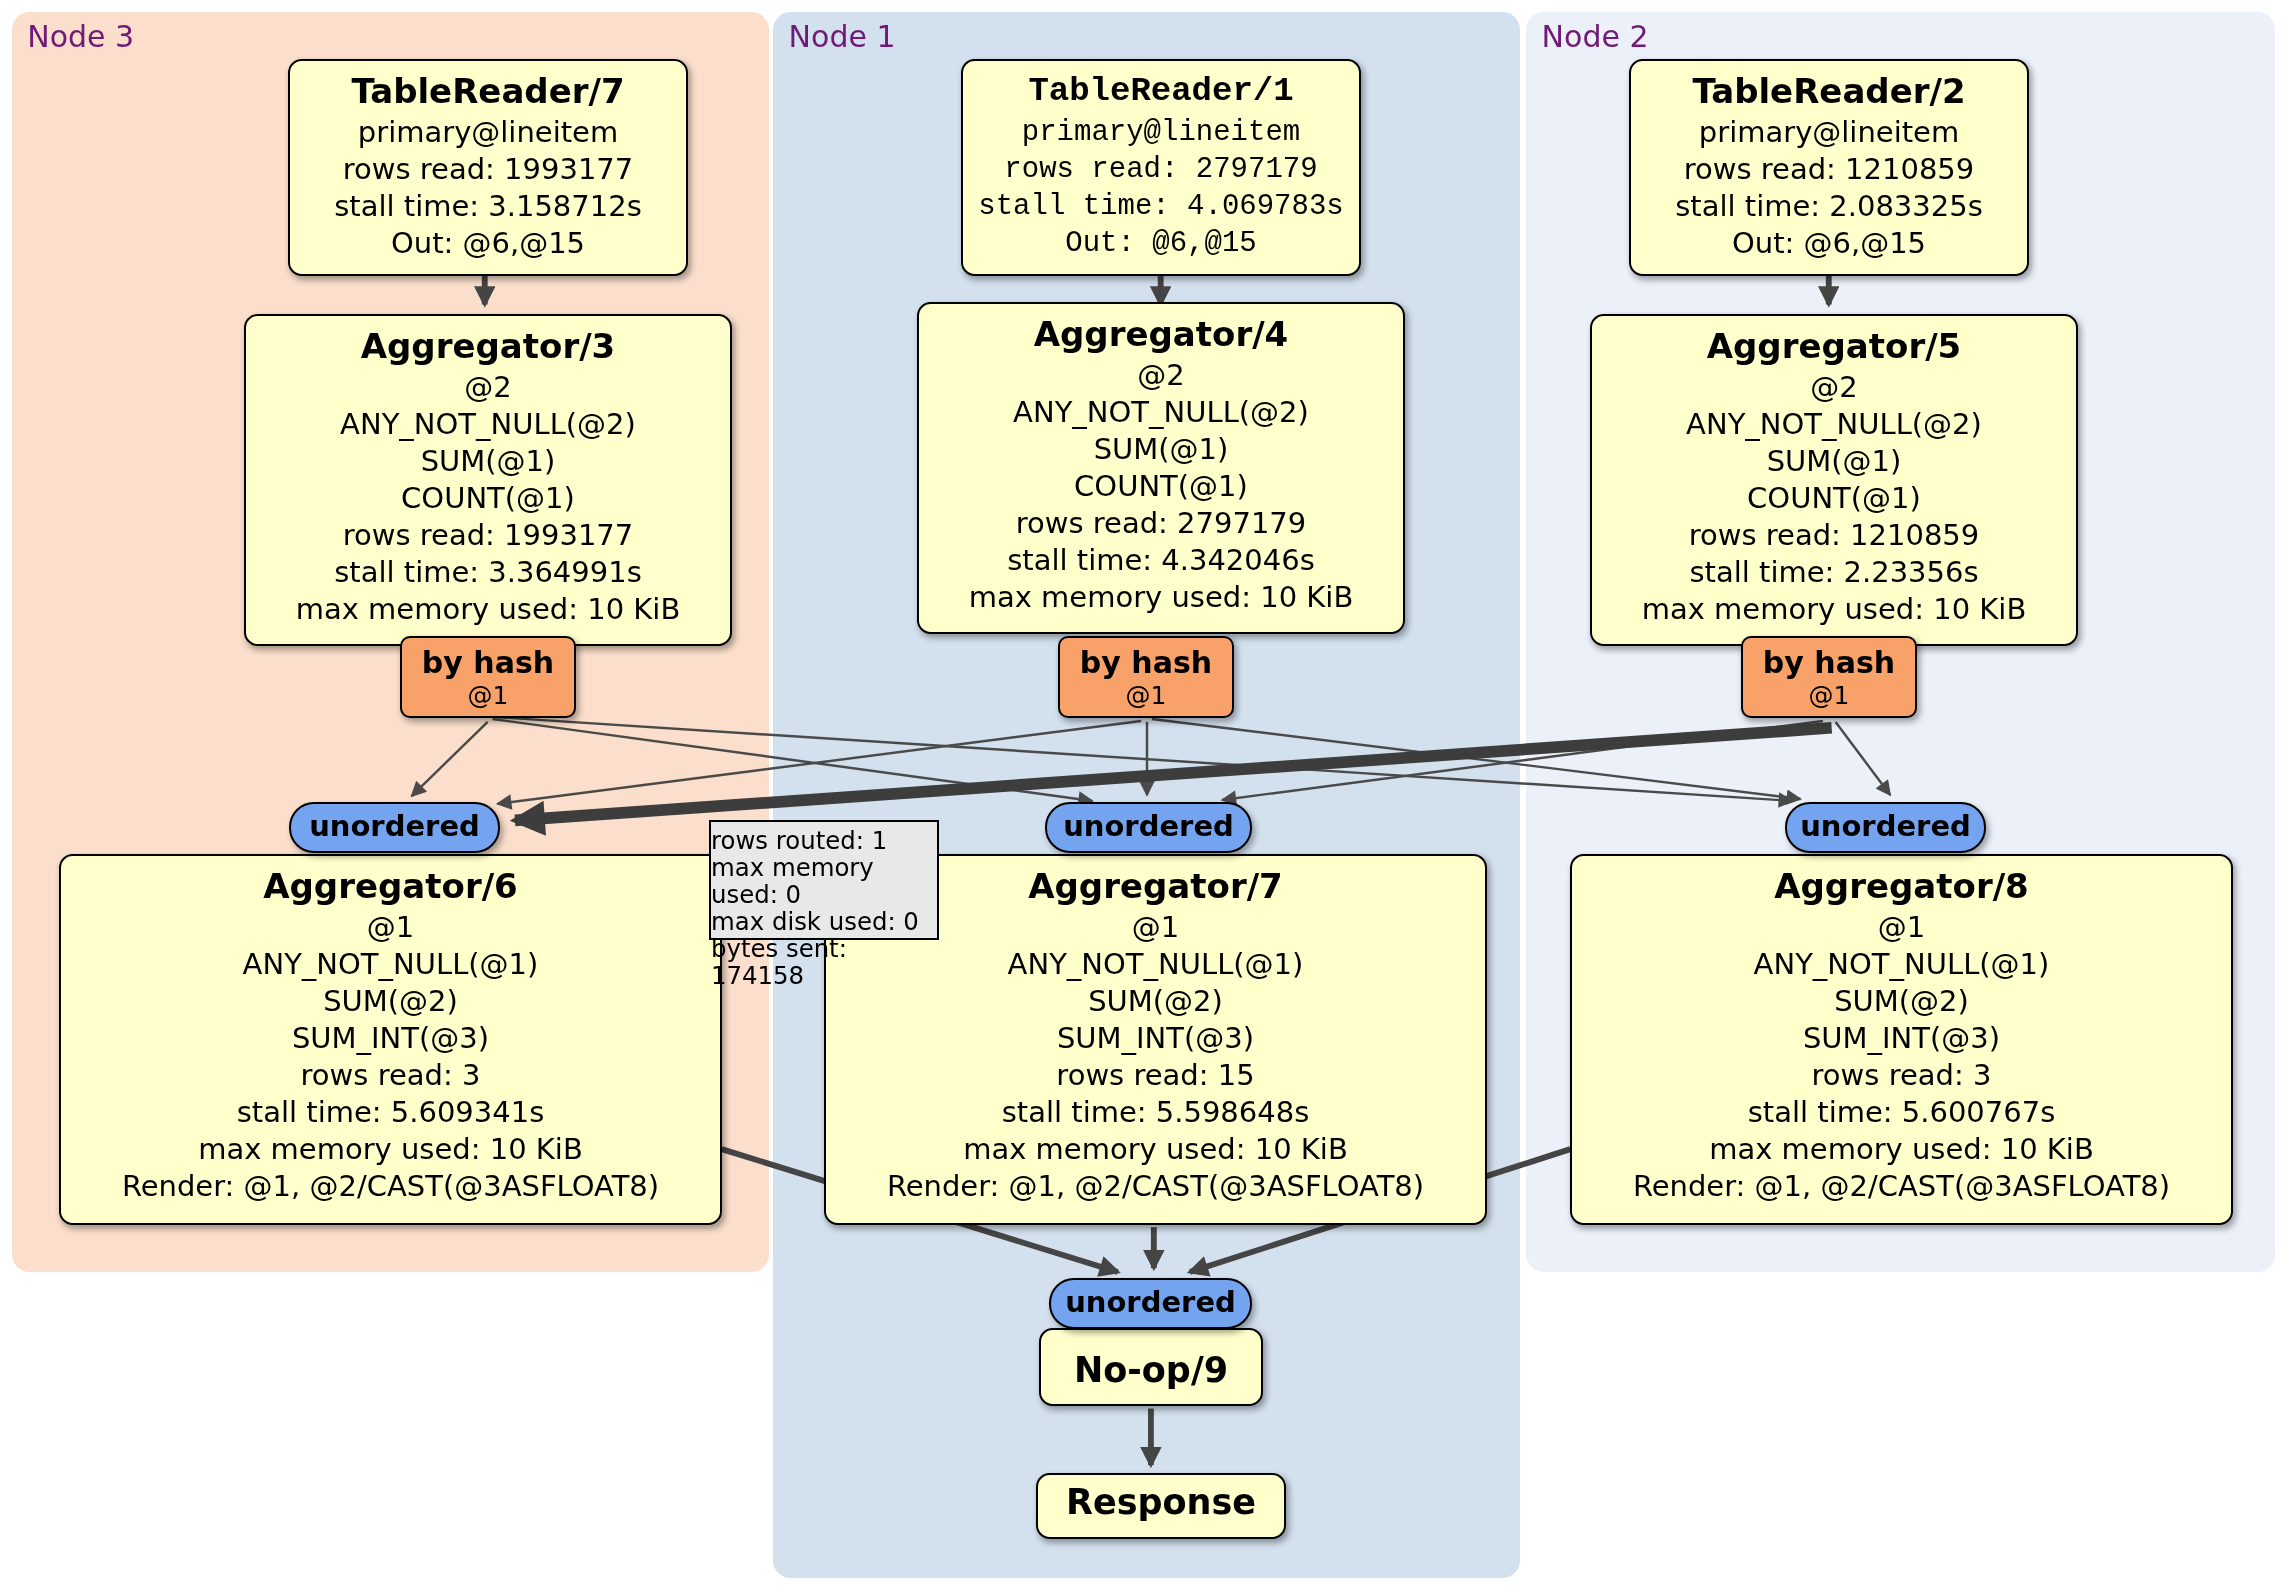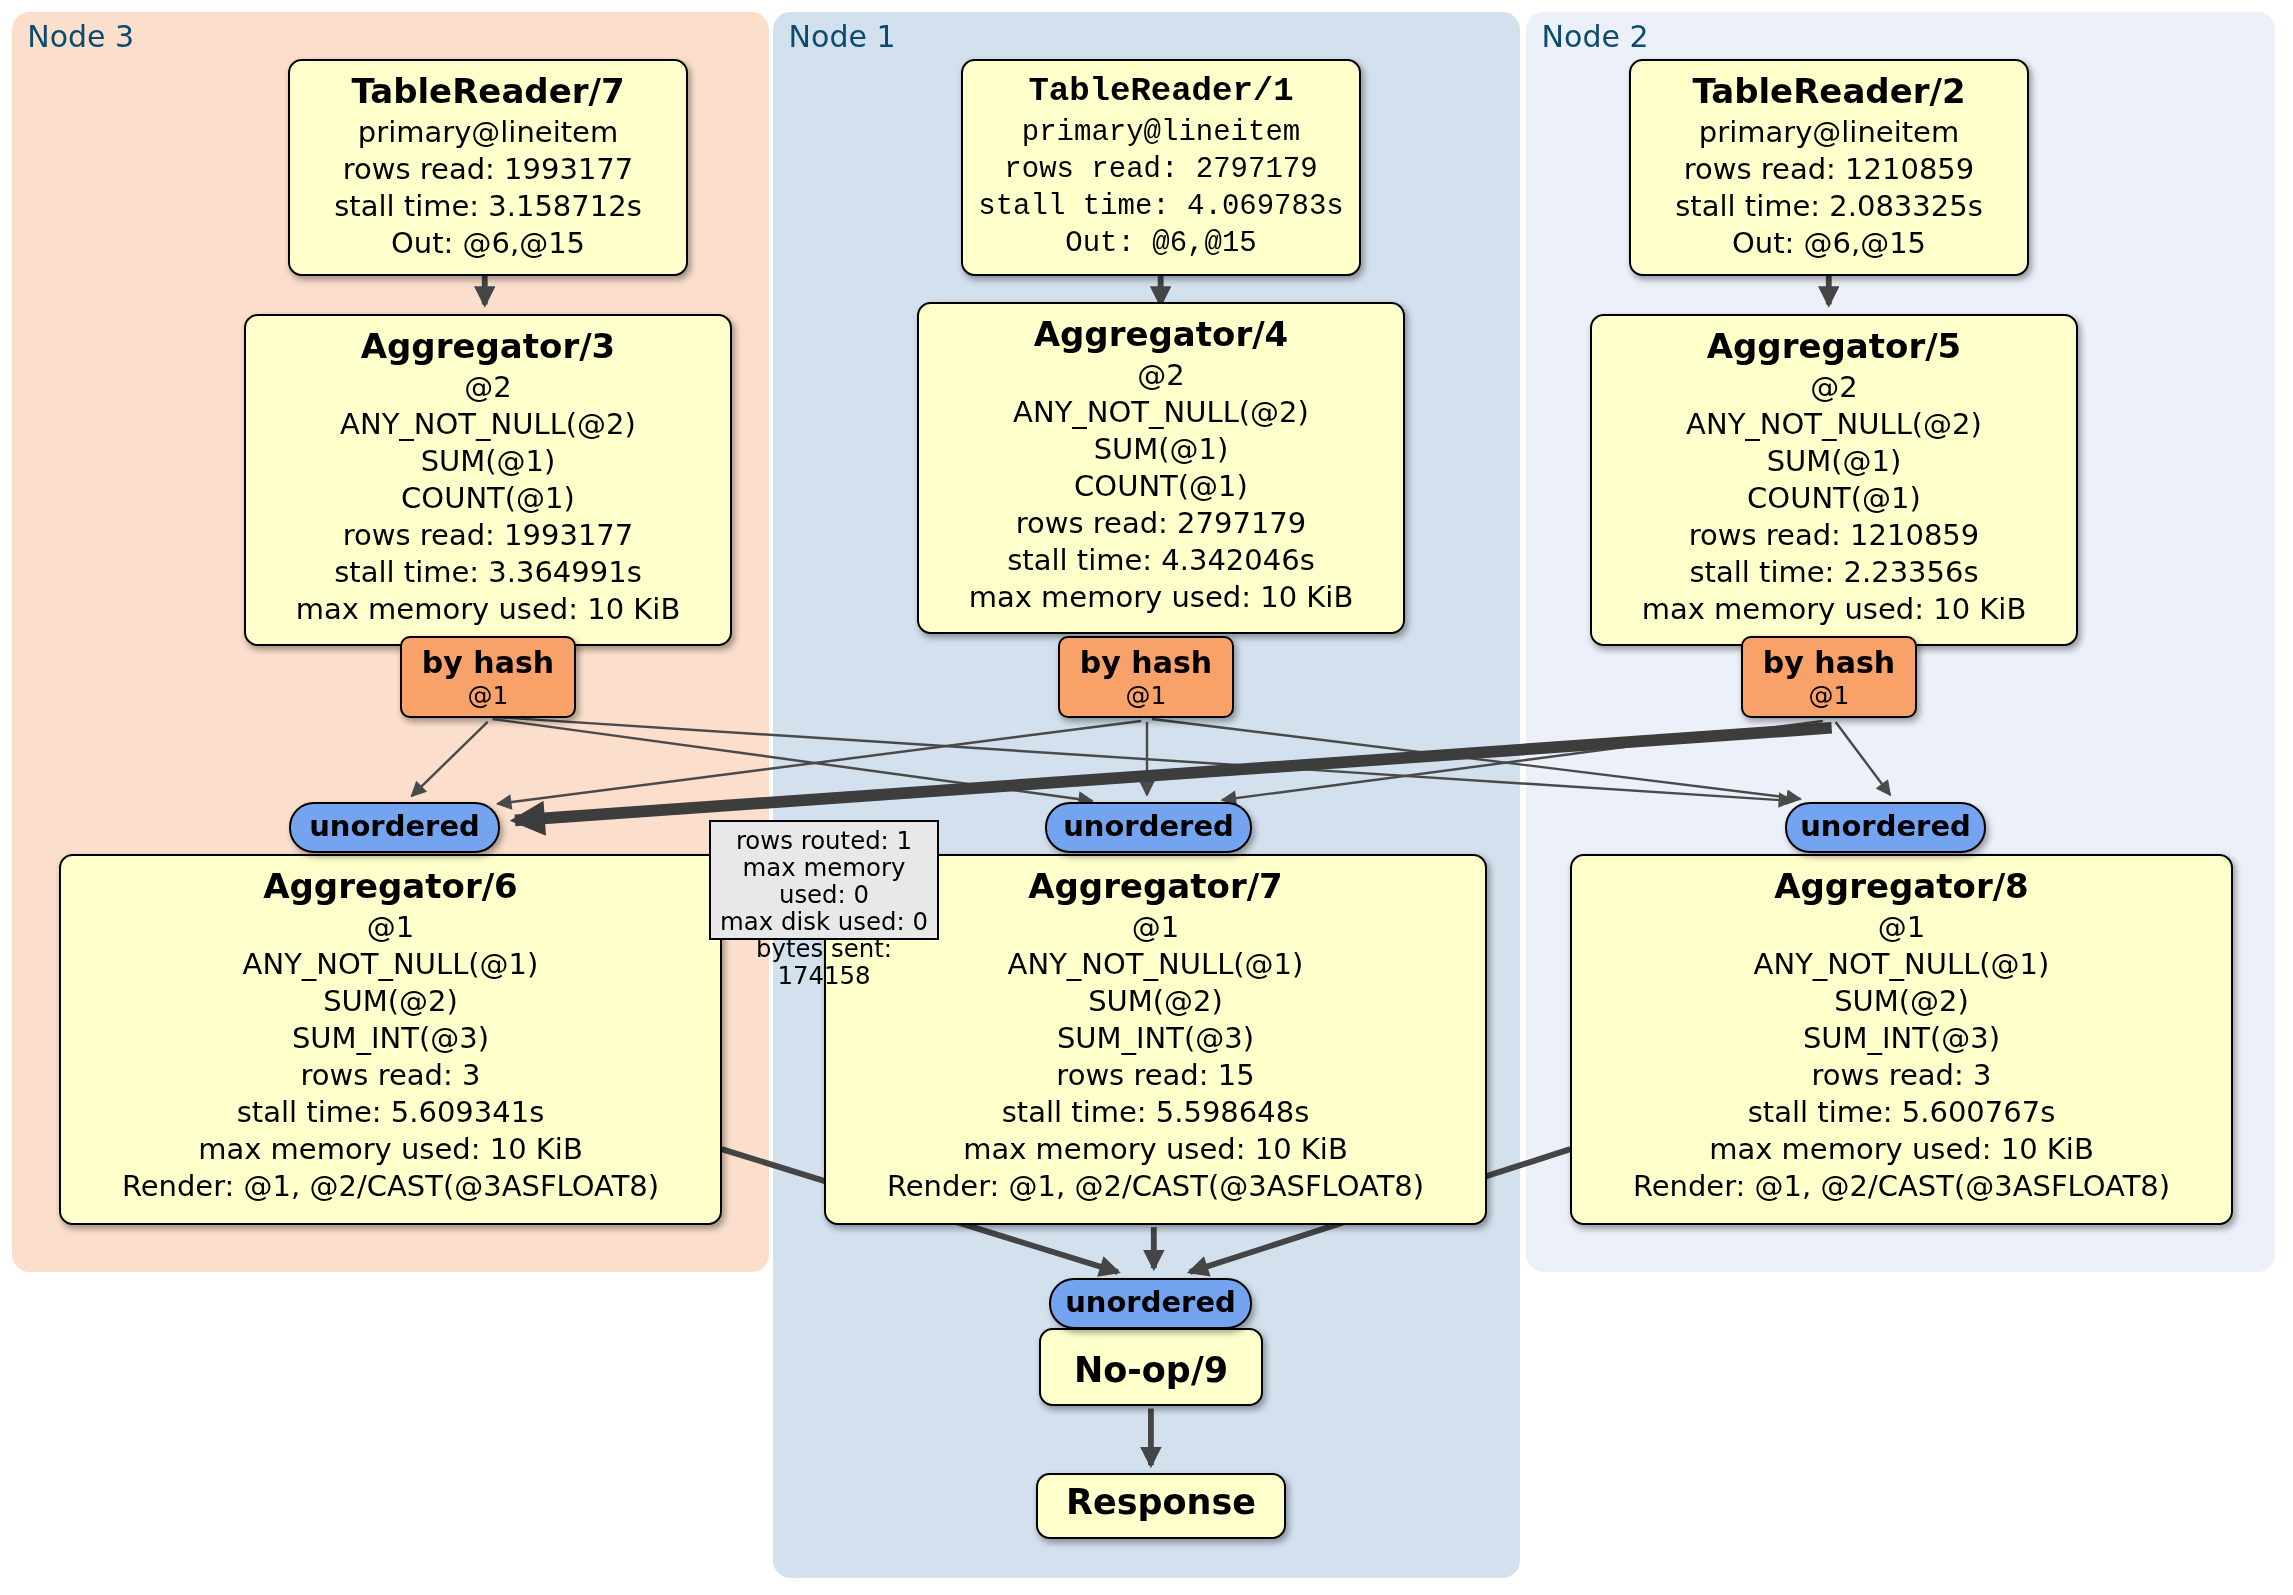--- a/index.html
+++ b/index.html
@@ -1,41 +1,41 @@
 <!DOCTYPE html>
 <html><head>
 <meta charset="utf-8">
 <style>
   html,body{margin:0;padding:0;background:#ffffff;}
   #canvas{
     position:relative;width:2294px;height:1596px;background:#ffffff;overflow:hidden;
     font-family:"DejaVu Sans","Liberation Sans",sans-serif;color:#000;
   }
   .region{position:absolute;border-radius:17.6px;z-index:10;}
-  .region-label{position:absolute;left:15.6px;top:7.8px;font-size:30px;color:#0c4a6e;}
+  .region-label{position:absolute;left:15.6px;top:7.8px;font-size:30px;color:#701a75;}
   #edges{position:absolute;left:0;top:0;z-index:20;}
   .ybox{
     position:absolute;background:#ffffcc;border:2.9px solid #000;border-radius:13.7px;
     box-shadow:2.9px 3.9px 5.9px rgba(0,0,0,.35);text-align:center;z-index:30;box-sizing:border-box;
     padding-top:7.8px;
   }
   .ybox .title{font-size:34px;font-weight:bold;line-height:45px;}
   .ybox .bline{font-size:29px;line-height:37px;}
   .pill{
     position:absolute;border:2.9px solid #000;text-align:center;z-index:31;box-sizing:border-box;
     box-shadow:2.9px 3.9px 5.9px rgba(0,0,0,.35);
   }
   .byhash{background:#f8a168;border-radius:10px;}
   .byhash .pt{font-size:30px;font-weight:bold;line-height:39px;padding-top:4.9px;}
   .byhash .ps{font-size:25px;line-height:27px;}
   .unordered{background:#74a4f0;border-radius:25px;}
   .unordered .pt{font-size:29px;font-weight:bold;line-height:45px;}
   #tooltip{
     position:absolute;left:709px;top:820px;width:230px;height:120px;background:#e8e8e8;
-    border:2px solid #000;z-index:40;text-align:center;padding-top:4.9px;box-sizing:border-box;
+    border:2px solid #000;z-index:40;padding-top:4.9px;box-sizing:border-box;
   }
   #tooltip .tline{font-size:24.4px;line-height:27px;}
   .noop-title{font-size:35px;font-weight:bold;line-height:64px;}
   .resp-title{font-size:35px;font-weight:bold;line-height:55px;}
 </style>
 </head>
 <body>
 
 <div id="canvas">
 

